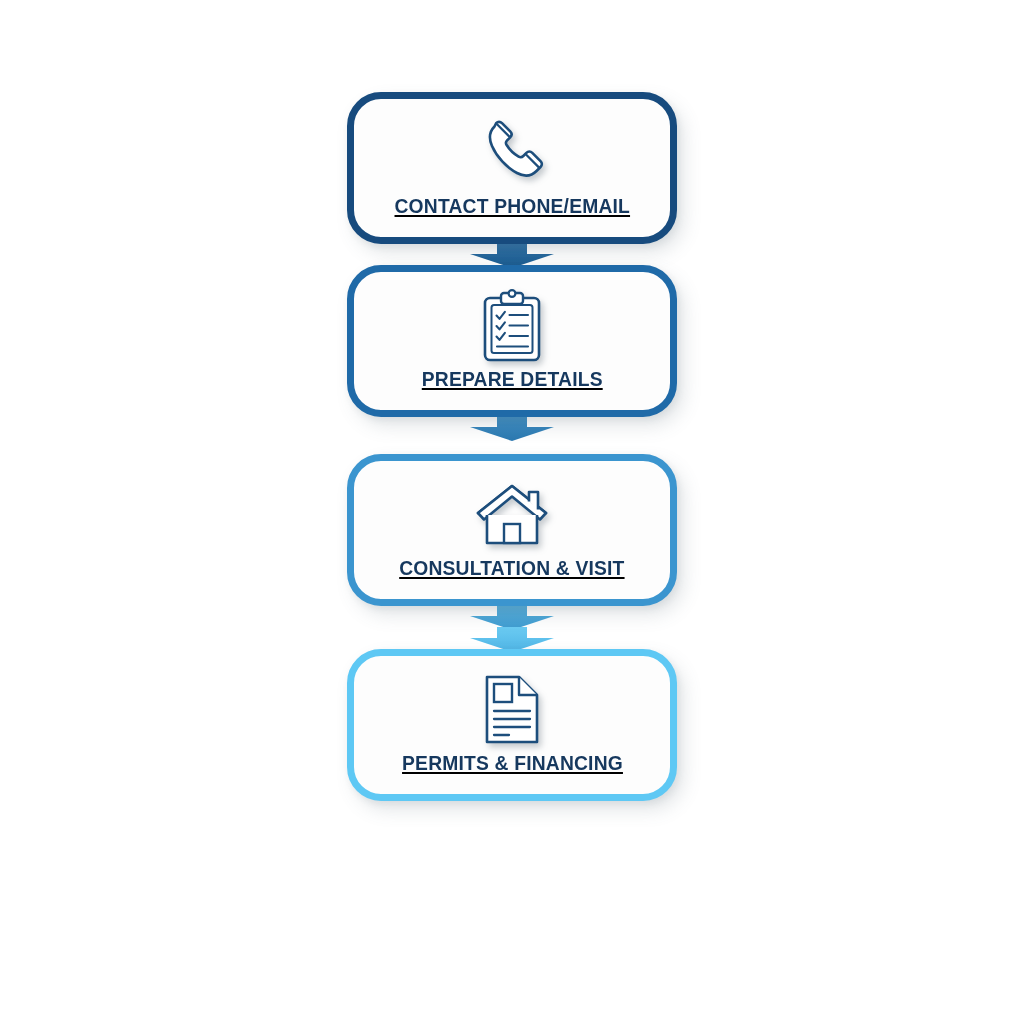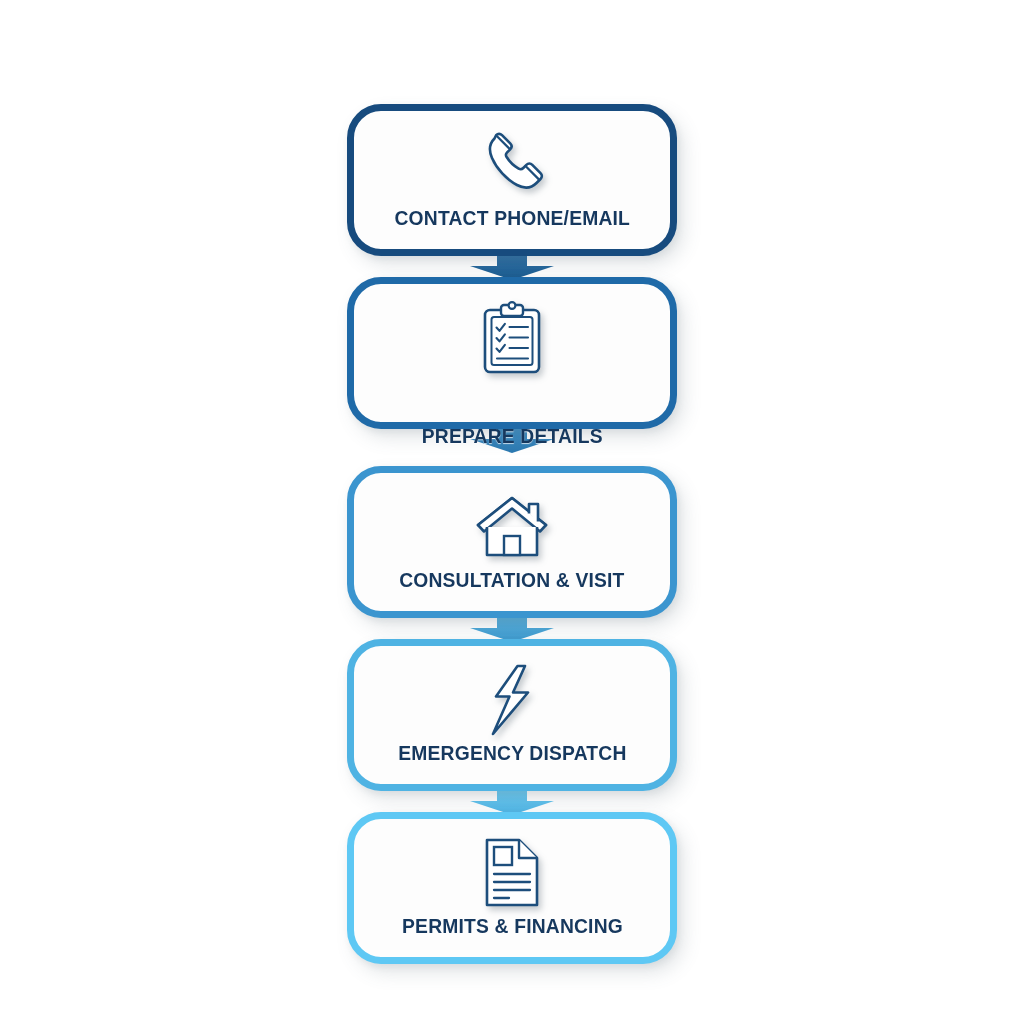--- a/index.html
+++ b/index.html
@@ -15,22 +15,23 @@
   #flow-canvas {
     position: relative;
     width: 1024px;
     height: 1024px;
     background: #ffffff;
   }
 
   .flow-stack {
     position: absolute;
     left: 347px;
-    top: 104px;
+    top: 92px;
     width: 330px;
+    text-decoration: underline;
   }
 
   
   .step {
     position: relative;
     width: 330px;
     height: 152px;
     background: #fdfdfd;
     border-radius: 34px;
     border-style: solid;
@@ -102,21 +103,21 @@
         <defs>
           <linearGradient id="ag1" x1="0" y1="0" x2="0" y2="1">
             <stop offset="0" stop-color="#2a6ea5"></stop>
               <stop offset="1" stop-color="#1b5c91"></stop>
           </linearGradient>
         </defs>
         <path d="M40 0 H70 V11 H97 L55 25 L13 11 H40 Z" fill="url(#ag1)"></path>
       </svg>
     </div>
 
-    <div class="step" style="border-color: rgb(31, 106, 168); gap: 45px;">
+    <div class="step" style="border-color: rgb(31, 106, 168);">
       <div class="step-icon">
         <svg width="66" height="74" viewBox="0 0 66 74">
           <rect x="6" y="9" width="54" height="62" rx="5" fill="#ffffff" stroke="#1d4e7c" stroke-width="2.6"></rect>
           <rect x="12.5" y="16" width="41" height="48" rx="2.5" fill="#ffffff" stroke="#1d4e7c" stroke-width="2"></rect>
           <rect x="22" y="4" width="22" height="11" rx="3" fill="#ffffff" stroke="#1d4e7c" stroke-width="2.4"></rect>
           <circle cx="33" cy="4.5" r="3.4" fill="#ffffff" stroke="#1d4e7c" stroke-width="2.2"></circle>
           <path d="M17.5 26.5 l3 3.4 l5.4 -7" fill="none" stroke="#1d4e7c" stroke-width="2.1" stroke-linecap="round" stroke-linejoin="round"></path>
           <path d="M17.5 37.0 l3 3.4 l5.4 -7" fill="none" stroke="#1d4e7c" stroke-width="2.1" stroke-linecap="round" stroke-linejoin="round"></path>
           <path d="M17.5 47.5 l3 3.4 l5.4 -7" fill="none" stroke="#1d4e7c" stroke-width="2.1" stroke-linecap="round" stroke-linejoin="round"></path>
           <path d="M30.5 26 H49 M30.5 36.5 H49 M30.5 47 H49 M18 57.5 H49" fill="none" stroke="#1d4e7c" stroke-width="2.1" stroke-linecap="round"></path>
@@ -155,28 +156,20 @@
         <defs>
           <linearGradient id="ag3" x1="0" y1="0" x2="0" y2="1">
             <stop offset="0" stop-color="#55b0de"></stop>
               <stop offset="1" stop-color="#3f9bd0"></stop>
           </linearGradient>
         </defs>
         <path d="M40 0 H70 V11 H97 L55 25 L13 11 H40 Z" fill="url(#ag3)"></path>
       </svg>
     </div>
 
-    <div class="step" style="border-color: rgb(79, 179, 227);">
-      <div class="step-icon">
-        <svg width="50" height="74" viewBox="0 0 50 74">
-          <path d="M30.5 3 L9 33.5 H22.5 L6 71 L41 29.5 H26 L38 3 Z" fill="#ffffff" stroke="#1d4e7c" stroke-width="2.6" stroke-linejoin="round" stroke-linecap="round"></path>
-        </svg>
-      </div>
-      <div class="step-label" style="color: rgb(22, 56, 94);">EMERGENCY DISPATCH</div>
-    </div>
 
     <div class="connector">
       <svg width="110" height="25" viewBox="0 0 110 25">
         <defs>
           <linearGradient id="ag4" x1="0" y1="0" x2="0" y2="1">
             <stop offset="0" stop-color="#6bcbf2"></stop>
               <stop offset="1" stop-color="#4fb5e6"></stop>
           </linearGradient>
         </defs>
         <path d="M40 0 H70 V11 H97 L55 25 L13 11 H40 Z" fill="url(#ag4)"></path>

